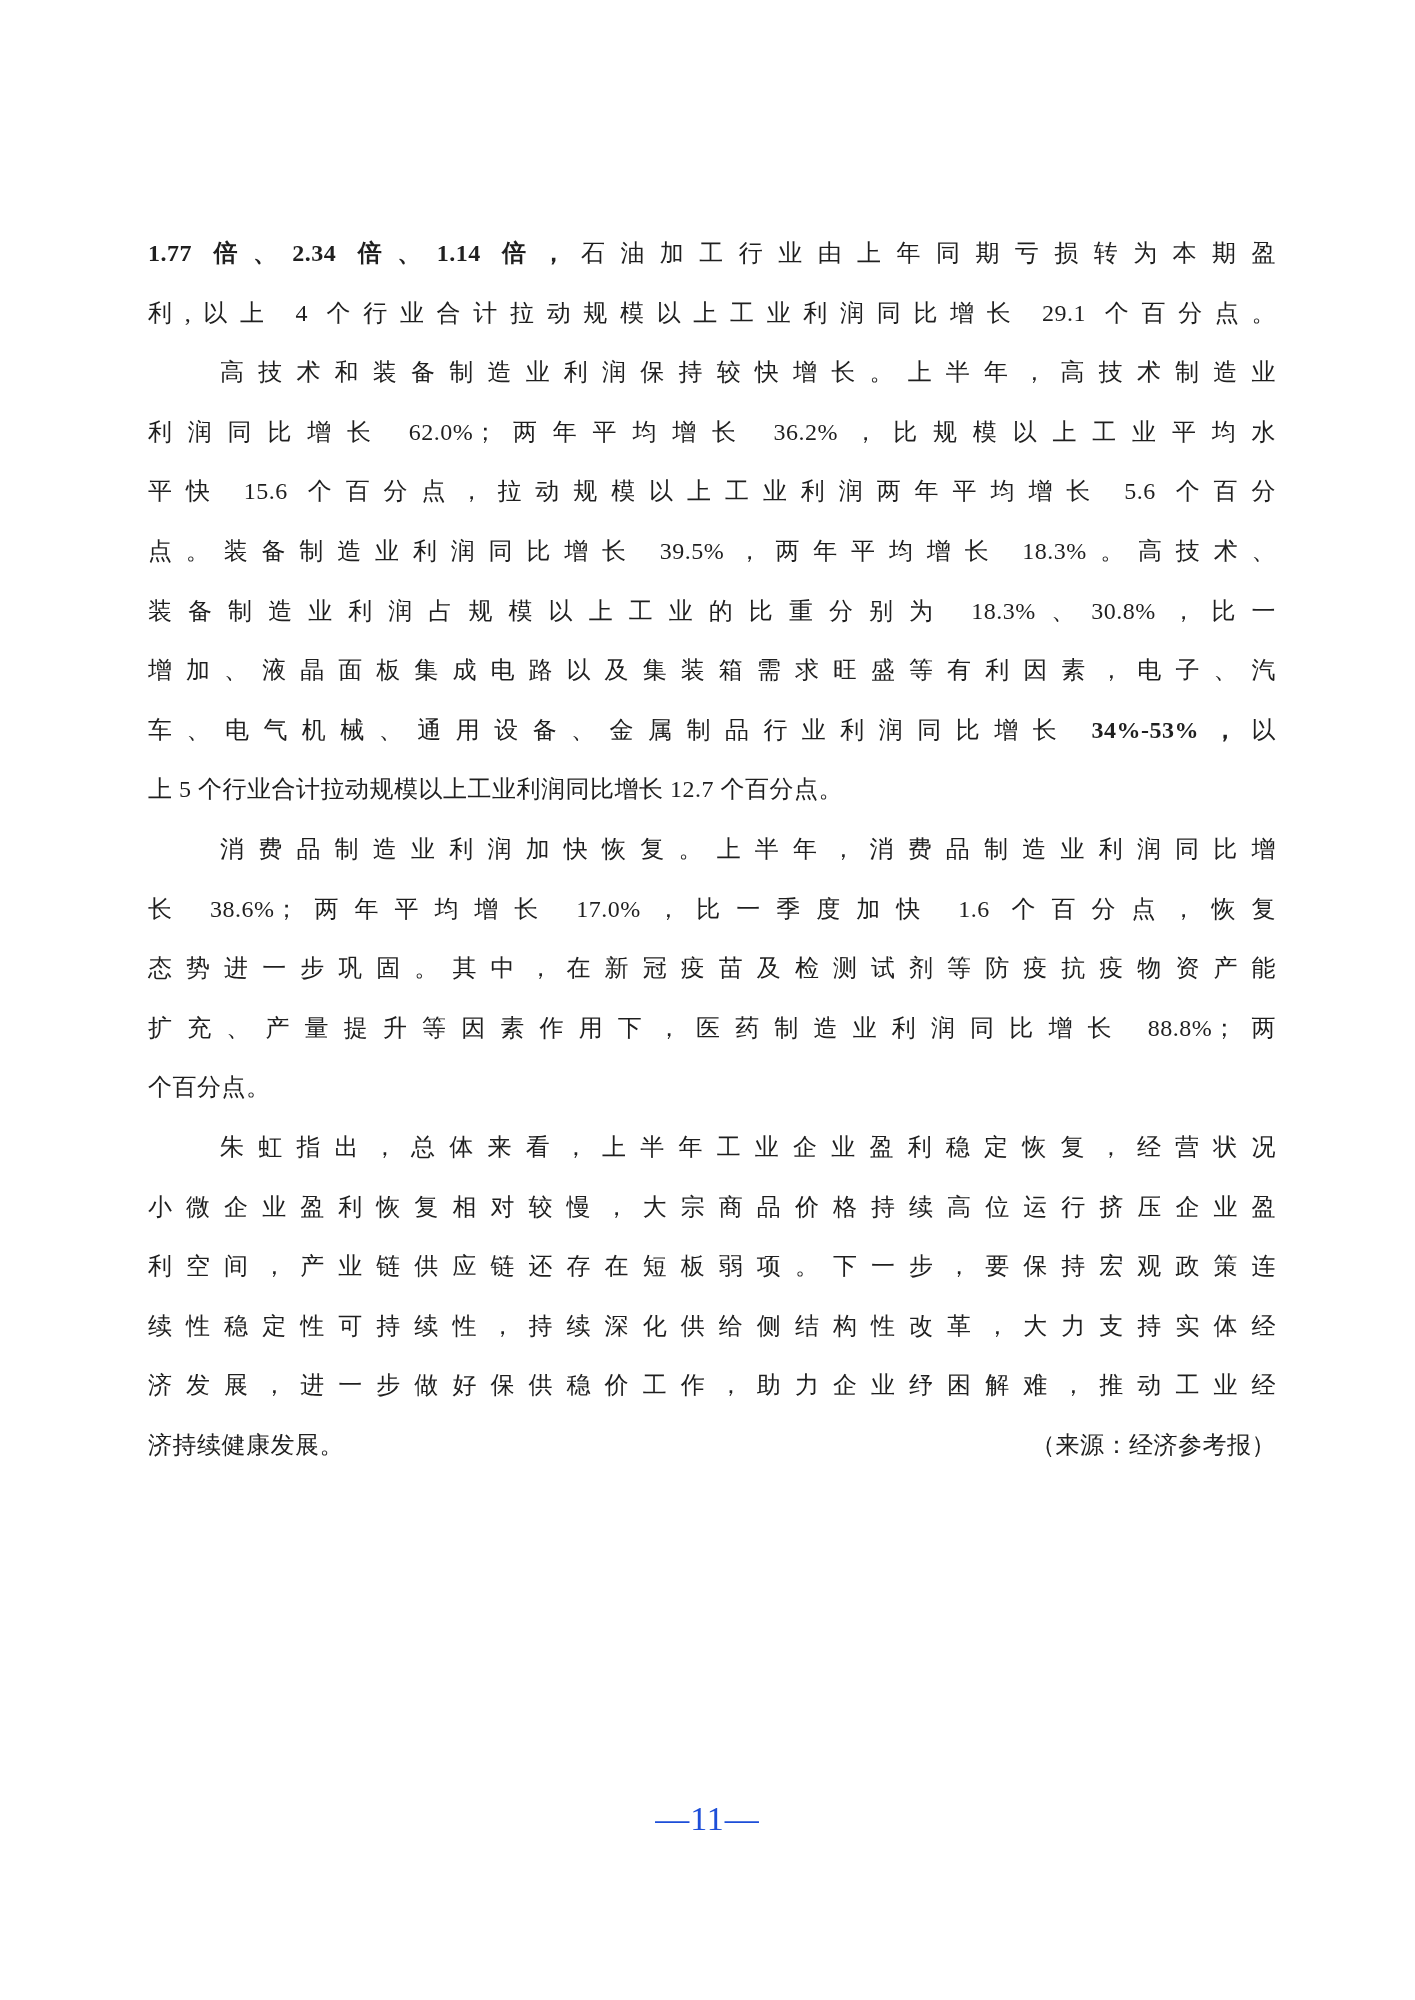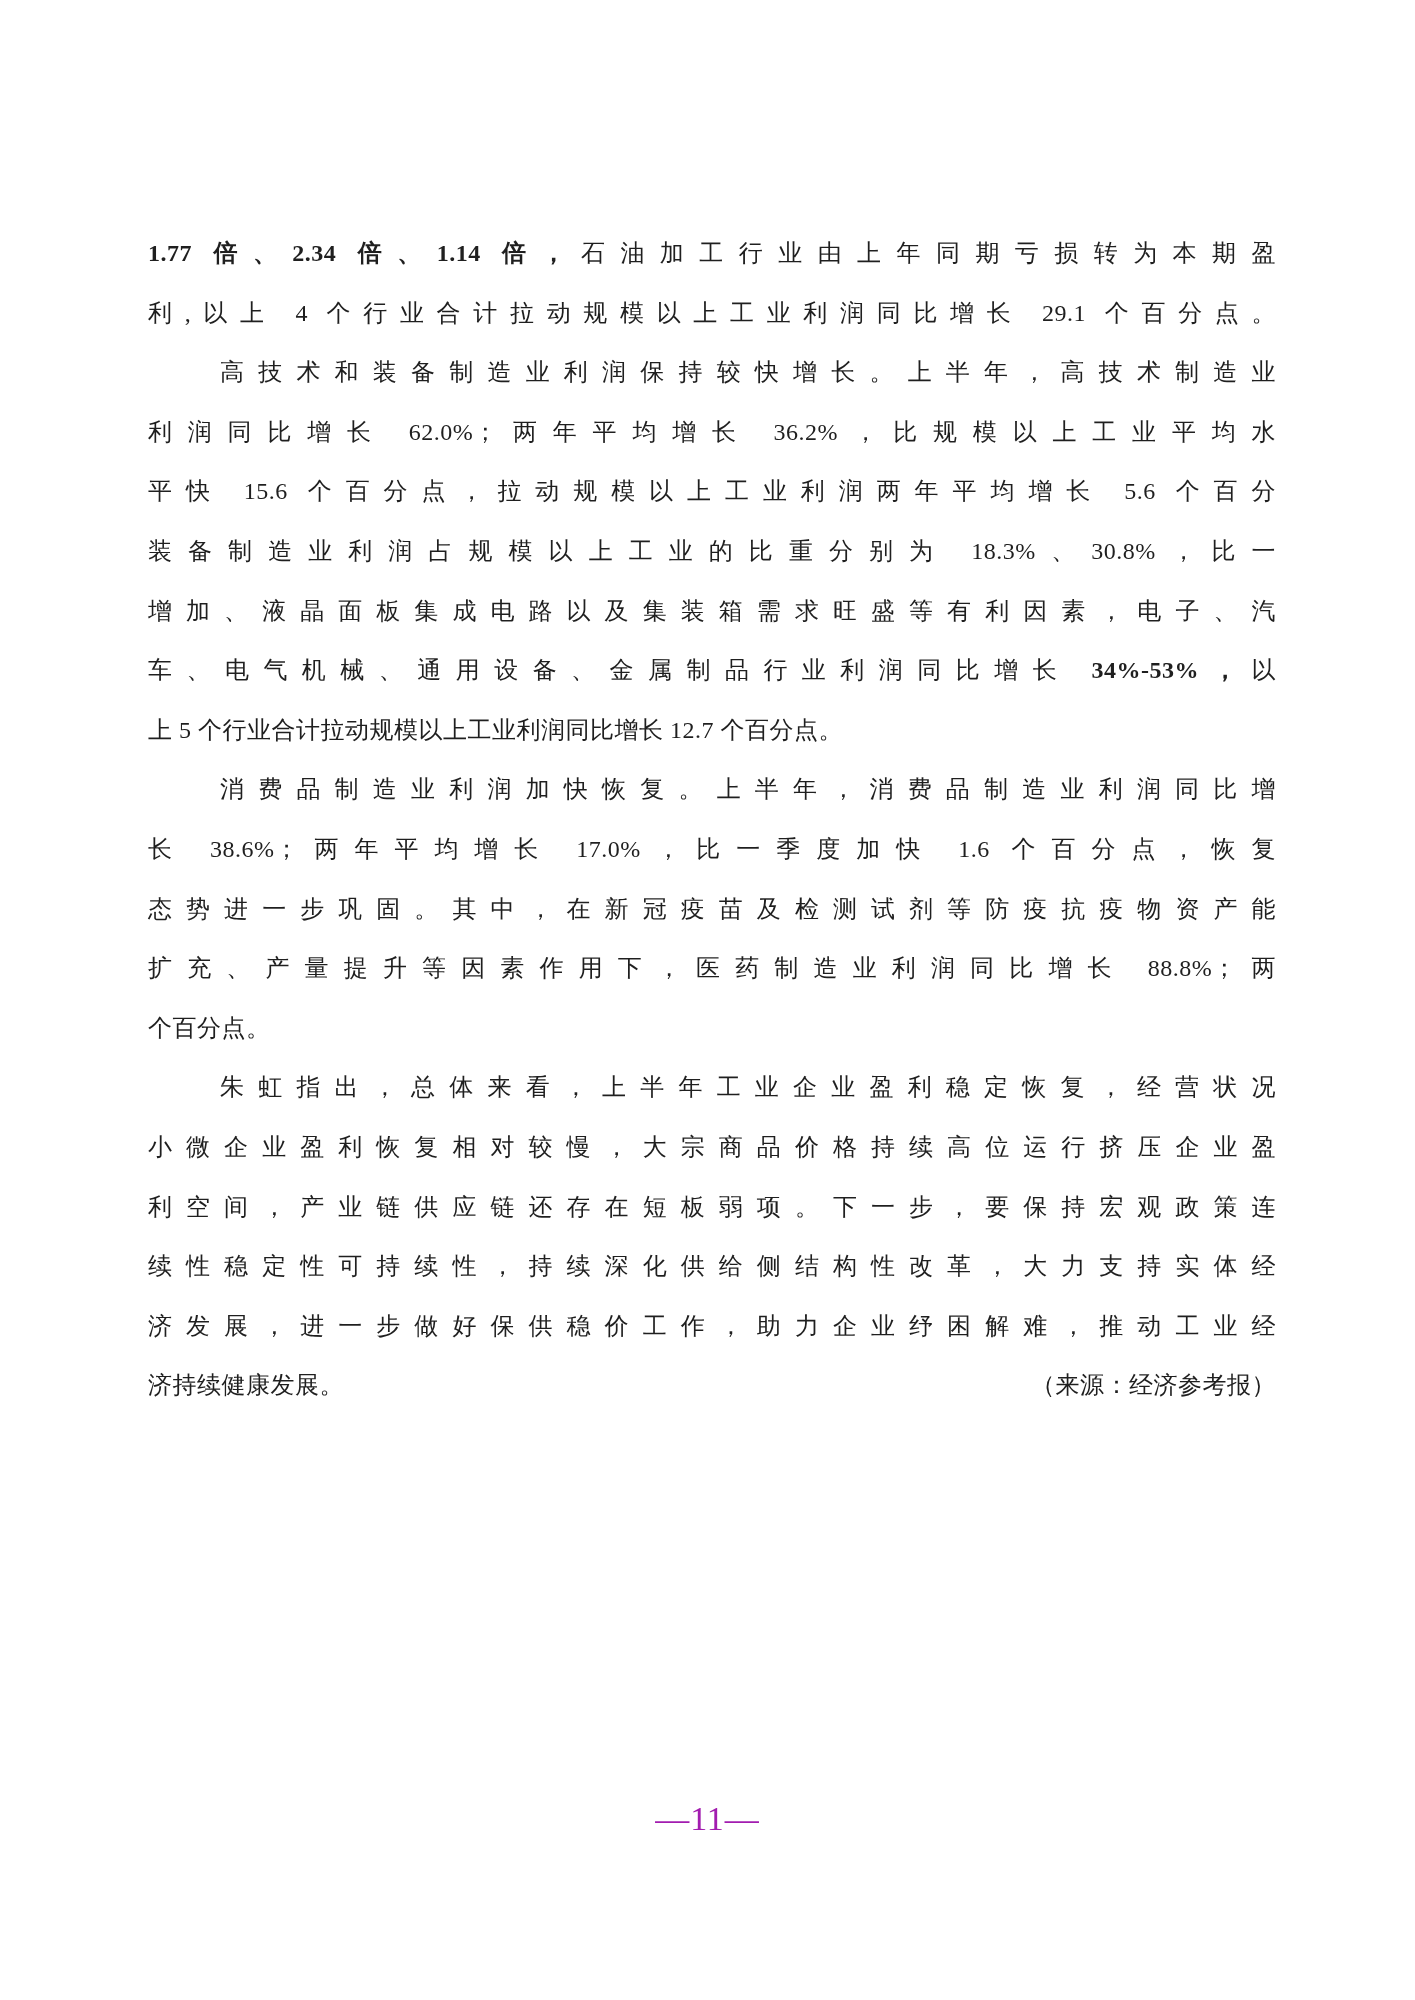--- a/index.html
+++ b/index.html
@@ -46,33 +46,34 @@
     font-weight: 700;
   }
   .pagenum {
     position: absolute;
     left: 0;
     right: 0;
     top: 1800px;
     text-align: center;
     font-size: 34px;
     letter-spacing: 1px;
-    color: #a21caf;
+    color: #1d4ed8;
   }
 </style>
 </head>
 <body>
 
 <div class="page">
   <main class="text-body" id="text-body">
       <div class="line full"><b>1.77 倍、2.34 倍、1.14 倍，</b><span>石油加工行业由上年同期亏损转为本期盈</span></div>
       <div class="line full"><span>利,以上 4 个行业合计拉动规模以上工业利润同比增长 29.1 个百分点。</span></div>
       <div class="line indent full"><span>高技术和装备制造业利润保持较快增长。上半年，高技术制造业</span></div>
       <div class="line full"><span>利润同比增长 62.0%；两年平均增长 36.2%，比规模以上工业平均水</span></div>
       <div class="line full"><span>平快 15.6 个百分点，拉动规模以上工业利润两年平均增长 5.6 个百分</span></div>
+      <div class="line full"><span>点。装备制造业利润同比增长 39.5%，两年平均增长 18.3%。高技术、</span></div>
       <div class="line full"><span>装备制造业利润占规模以上工业的比重分别为 18.3%、30.8%，比一</span></div>
       <div class="line full"><span>增加、液晶面板集成电路以及集装箱需求旺盛等有利因素，电子、汽</span></div>
       <div class="line full"><span>车、电气机械、通用设备、金属制品行业利润同比增长 </span><b>34%-53%，</b><span>以</span></div>
       <div class="line"><span>上 5 个行业合计拉动规模以上工业利润同比增长 12.7 个百分点。</span></div>
       <div class="line indent full"><span>消费品制造业利润加快恢复。上半年，消费品制造业利润同比增</span></div>
       <div class="line full"><span>长 38.6%；两年平均增长 17.0%，比一季度加快 1.6 个百分点，恢复</span></div>
       <div class="line full"><span>态势进一步巩固。其中，在新冠疫苗及检测试剂等防疫抗疫物资产能</span></div>
       <div class="line full"><span>扩充、产量提升等因素作用下，医药制造业利润同比增长 88.8%；两</span></div>
       <div class="line"><span>个百分点。</span></div>
       <div class="line indent full"><span>朱虹指出，总体来看，上半年工业企业盈利稳定恢复，经营状况</span></div>

